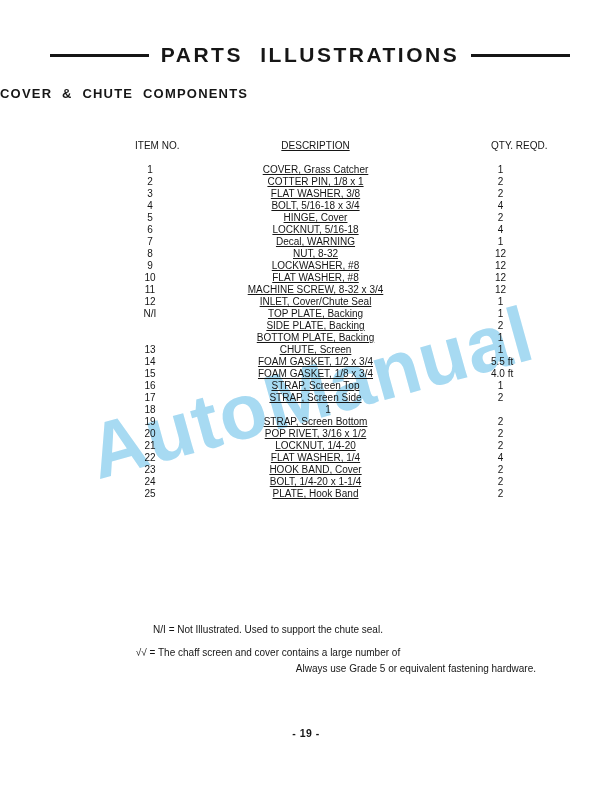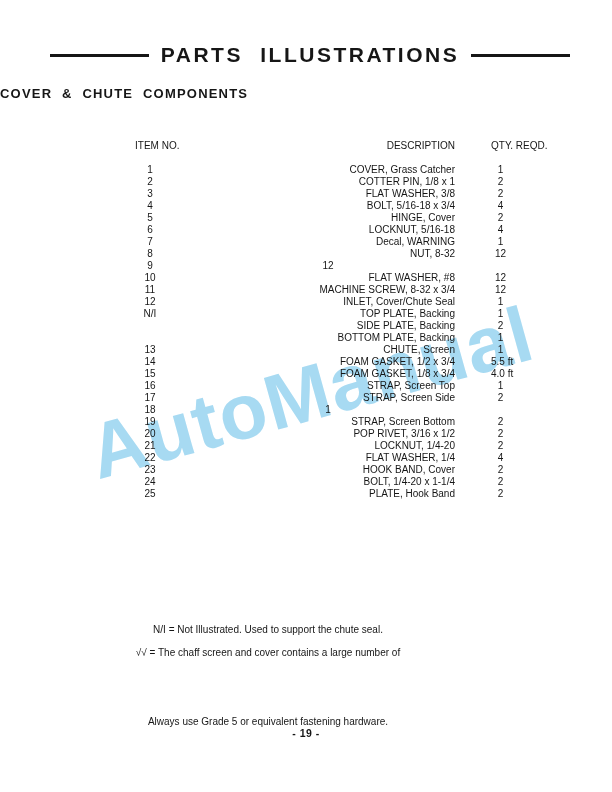--- a/index.html
+++ b/index.html
@@ -68,38 +68,38 @@
     top: 140px;
     width: 395px;
     font-size: 10px;
     line-height: 12px;
   }
   .thead, .trow {
     display: grid;
     grid-template-columns: 50px 290px 55px;
   }
   .col-item { text-align: center; white-space: nowrap; padding-left: 20px; }
-  .col-desc { text-align: right; padding-left: 11px; white-space: nowrap; }
+  .col-desc { text-align: center; padding-left: 11px; white-space: nowrap; text-decoration: underline; }
   .col-qty  { text-align: center; white-space: nowrap; margin-left: 36px; }
   .thead .col-item { text-align: left; }
   .tbody { margin-top: 12px; }
   .trow { height: 12px; }
 
   
   .note {
     position: absolute;
     left: 0;
     width: 536px;
     text-align: center;
     font-size: 10px;
     line-height: 13px;
   }
   .note-0 { top: 623px; }
   .note-1 { top: 646px; }
-  .note-2 { top: 715px; }
+  .note-2 { top: 662px; text-align: right; }
 
   .page-number {
     position: absolute;
     top: 727px;
     left: 0;
     width: 612px;
     text-align: center;
     font-size: 10.5px;
     font-weight: bold;
     letter-spacing: 0.5px;
@@ -163,20 +163,21 @@
             <span class="col-desc">Decal, WARNING</span>
             <span class="col-qty">1</span>
           </div>
           <div class="trow">
             <span class="col-item">8</span>
             <span class="col-desc">NUT, 8-32</span>
             <span class="col-qty">12</span>
           </div>
           <div class="trow">
             <span class="col-item">9</span>
+            <span class="col-desc">LOCKWASHER, #8</span>
             <span class="col-qty">12</span>
           </div>
           <div class="trow">
             <span class="col-item">10</span>
             <span class="col-desc">FLAT WASHER, #8</span>
             <span class="col-qty">12</span>
           </div>
           <div class="trow">
             <span class="col-item">11</span>
             <span class="col-desc">MACHINE SCREW, 8-32 x 3/4</span>

